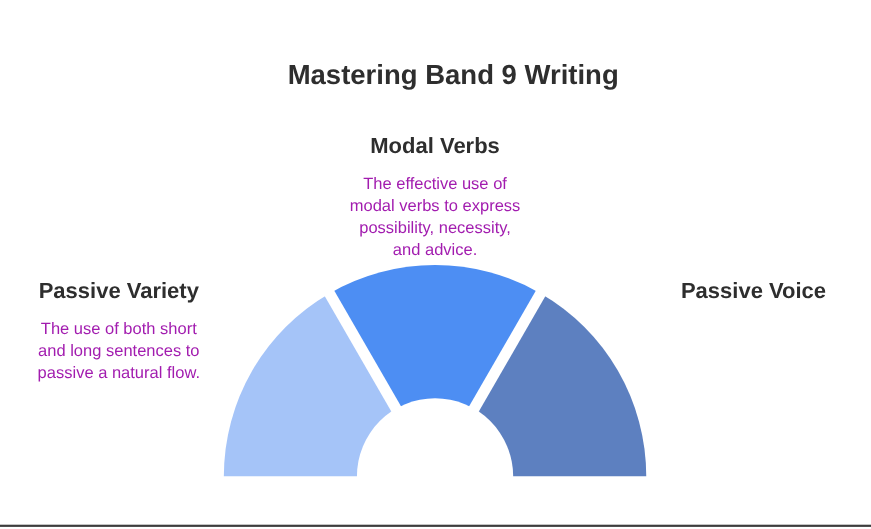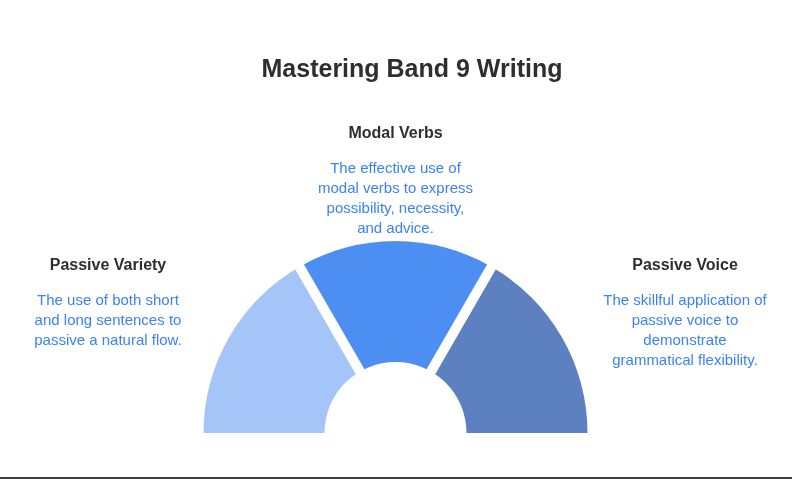--- a/index.html
+++ b/index.html
@@ -26,30 +26,30 @@
   .chart-svg {
     position: absolute;
     left: 0;
     top: 0;
   }
   .label-block {
     position: absolute;
     text-align: center;
   }
   .seg-heading {
-    font-size: 16px;
+    font-size: 20px;
     line-height: 24px;
     font-weight: bold;
     color: #2e2e2e;
   }
   .seg-desc {
     margin-top: 13px;
     font-size: 15px;
     line-height: 20px;
-    color: #3b82f6;
+    color: #a21caf;
     white-space: pre-line;
   }
   .block-sentence { left: 4px;   top: 253px; width: 208px; }
   .block-modal    { left: 277px; top: 121px; width: 237px; }
   .block-passive  { left: 580px; top: 253px; width: 210px; }
   .bottom-divider {
     position: absolute;
     left: 0;
     top: 477px;
     width: 792px;
@@ -82,21 +82,17 @@
   <div class="label-block block-modal">
     <div class="seg-heading">Modal Verbs</div>
     <div class="seg-desc">The effective use of
 modal verbs to express
 possibility, necessity,
 and advice.</div>
   </div>
 
   <div class="label-block block-passive">
     <div class="seg-heading">Passive Voice</div>
-    <div class="seg-desc">The skillful application of
-passive voice to
-demonstrate
-grammatical flexibility.</div>
   </div>
 
   <div class="bottom-divider" style="background: rgb(61, 61, 61);"></div>
 
 </div>
 
 </body></html>

